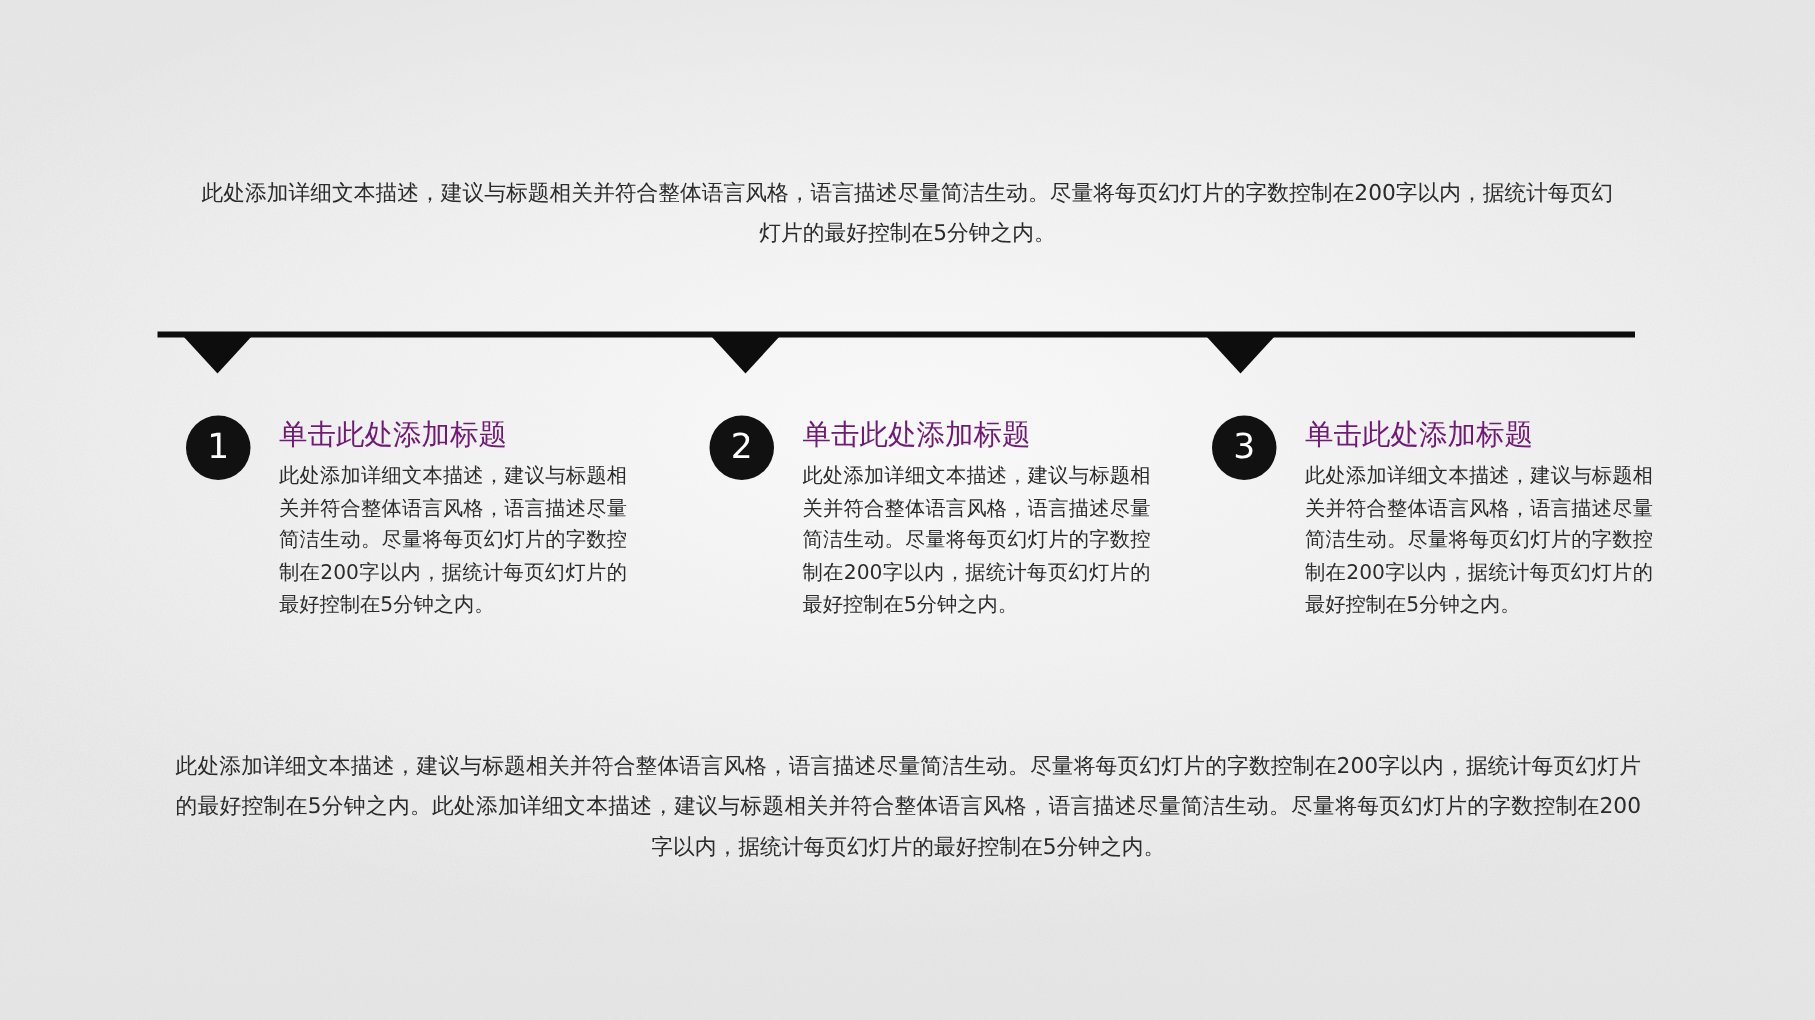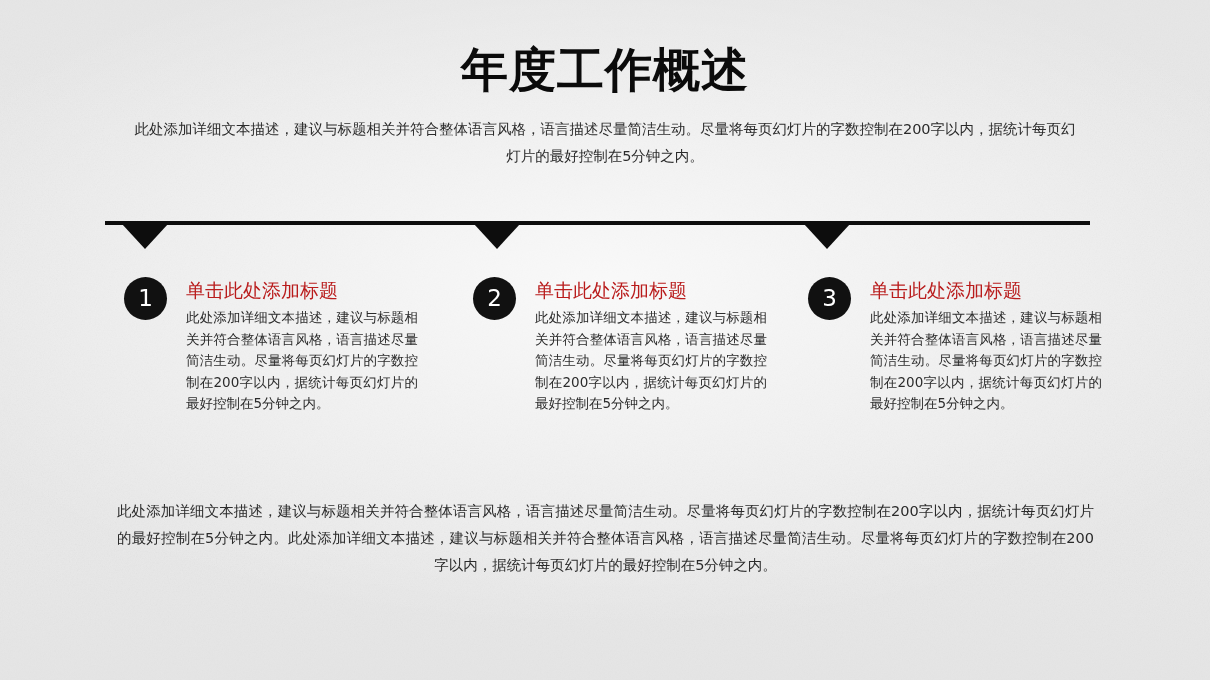--- a/index.html
+++ b/index.html
@@ -103,21 +103,21 @@
     color: #ffffff;
     font-size: 23px;
     line-height: 43px;
     text-align: center;
     font-weight: normal;
   }
   .col-head {
     margin-left: 62px;
     font-size: 19px;
     line-height: 26px;
-    color: #b91c1c;
+    color: #701a75;
     height: 30px;
   }
   .col-body {
     margin-left: 62px;
     width: 232px;
     font-size: 13.5px;
     line-height: 21.5px;
     color: #2b2b2b;
     text-align: justify;
   }
@@ -144,21 +144,20 @@
       <feTurbulence type="fractalNoise" baseFrequency="0.85" numOctaves="3" stitchTiles="stitch"></feTurbulence>
       <feColorMatrix type="saturate" values="0"></feColorMatrix>
       <feComponentTransfer>
         <feFuncA type="linear" slope="0.16"></feFuncA>
       </feComponentTransfer>
     </filter>
     <rect width="1210" height="680" filter="url(#grain)"></rect>
   </svg>
   <div id="vignette"></div>
 
-  <div class="layer" id="title">年度工作概述</div>
 
   <div class="layer" id="subtitle">此处添加详细文本描述，建议与标题相关并符合整体语言风格，语言描述尽量简洁生动。尽量将每页幻灯片的字数控制在200字以内，据统计每页幻灯片的最好控制在5分钟之内。</div>
 
   <div class="layer" id="divider"></div>
   <div class="marker" style="left:122px"></div>
   <div class="marker" style="left:474px"></div>
   <div class="marker" style="left:804px"></div>
 
   <div class="column" style="left:124px">
     <div class="badge">1</div>

